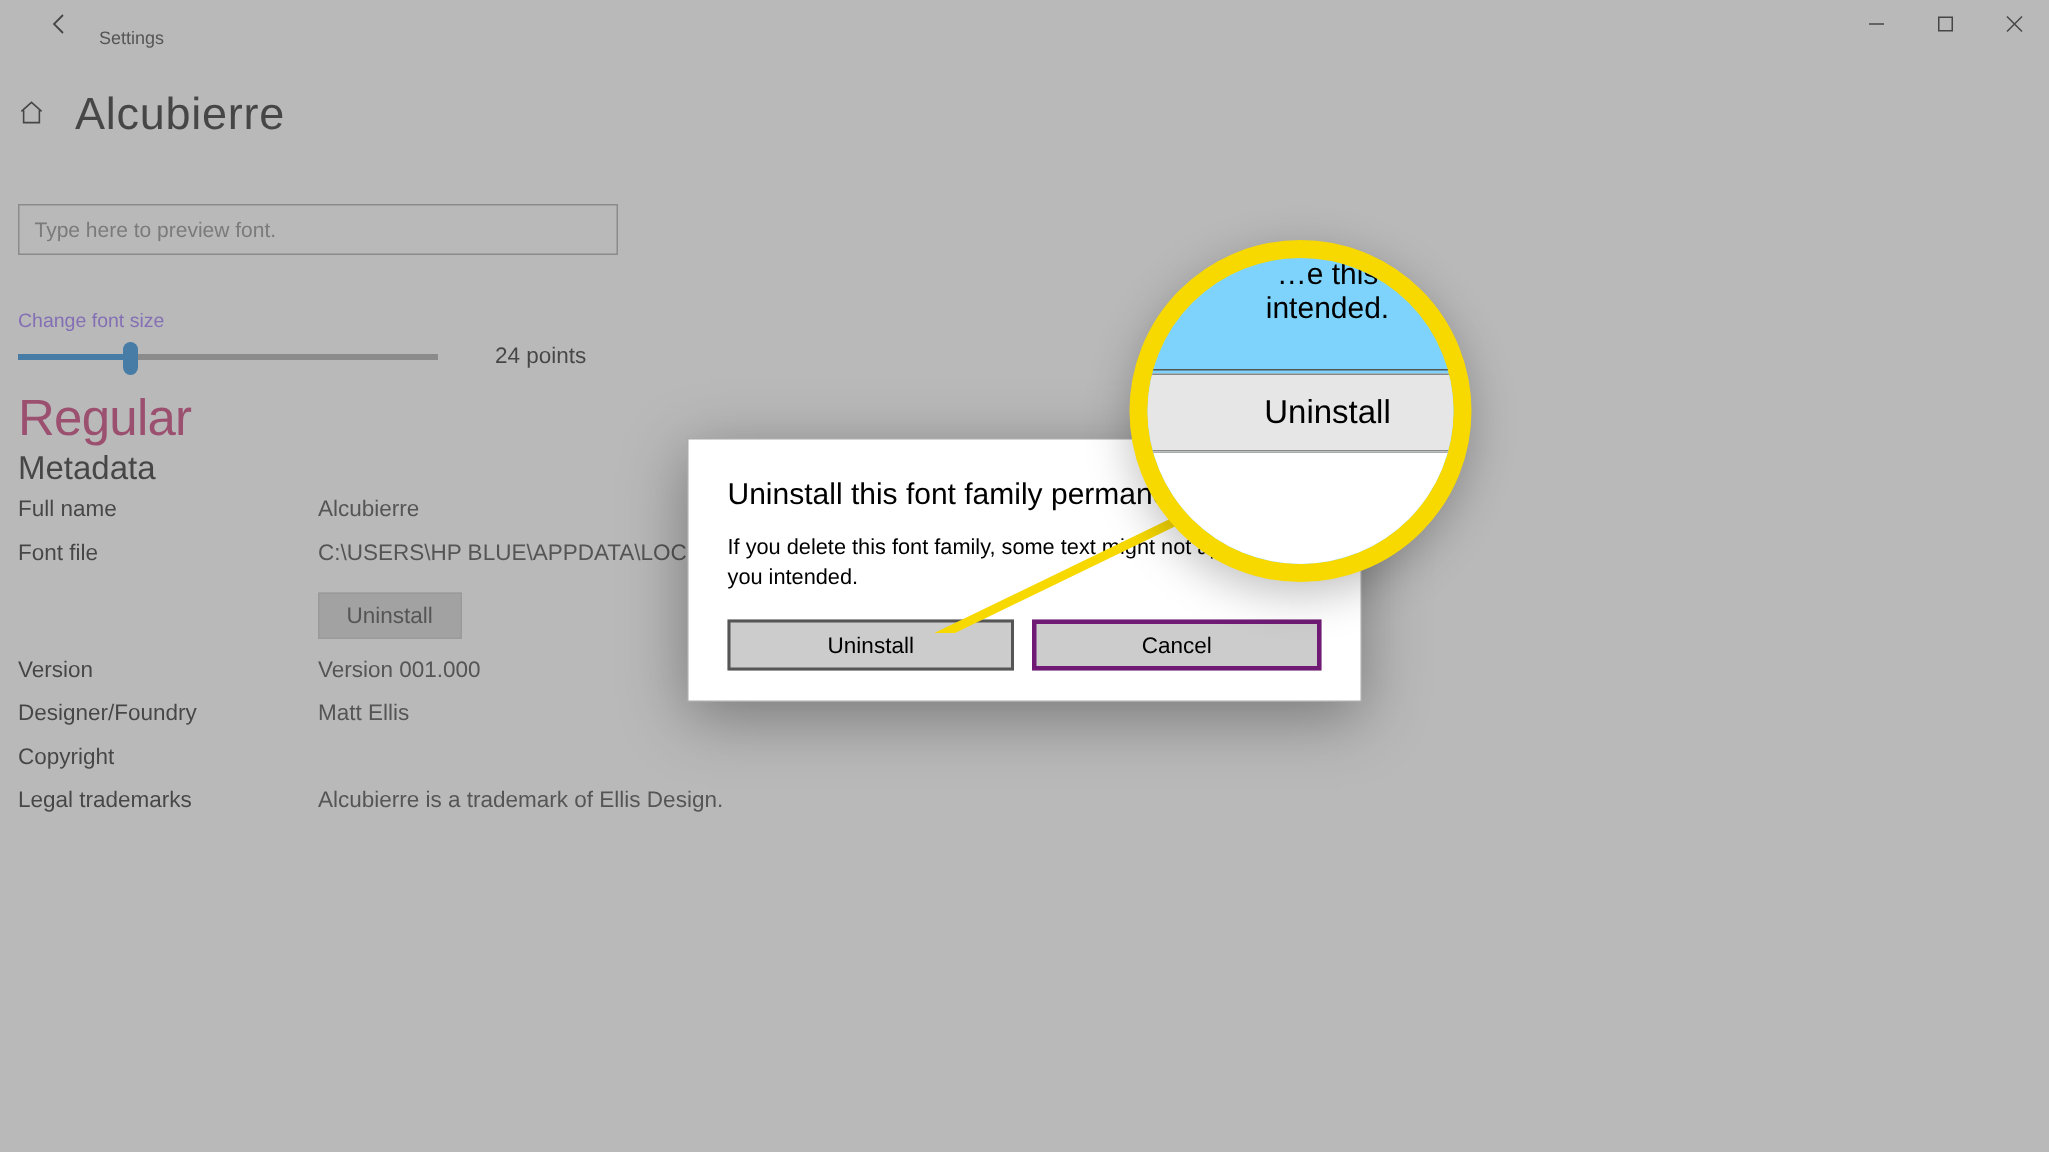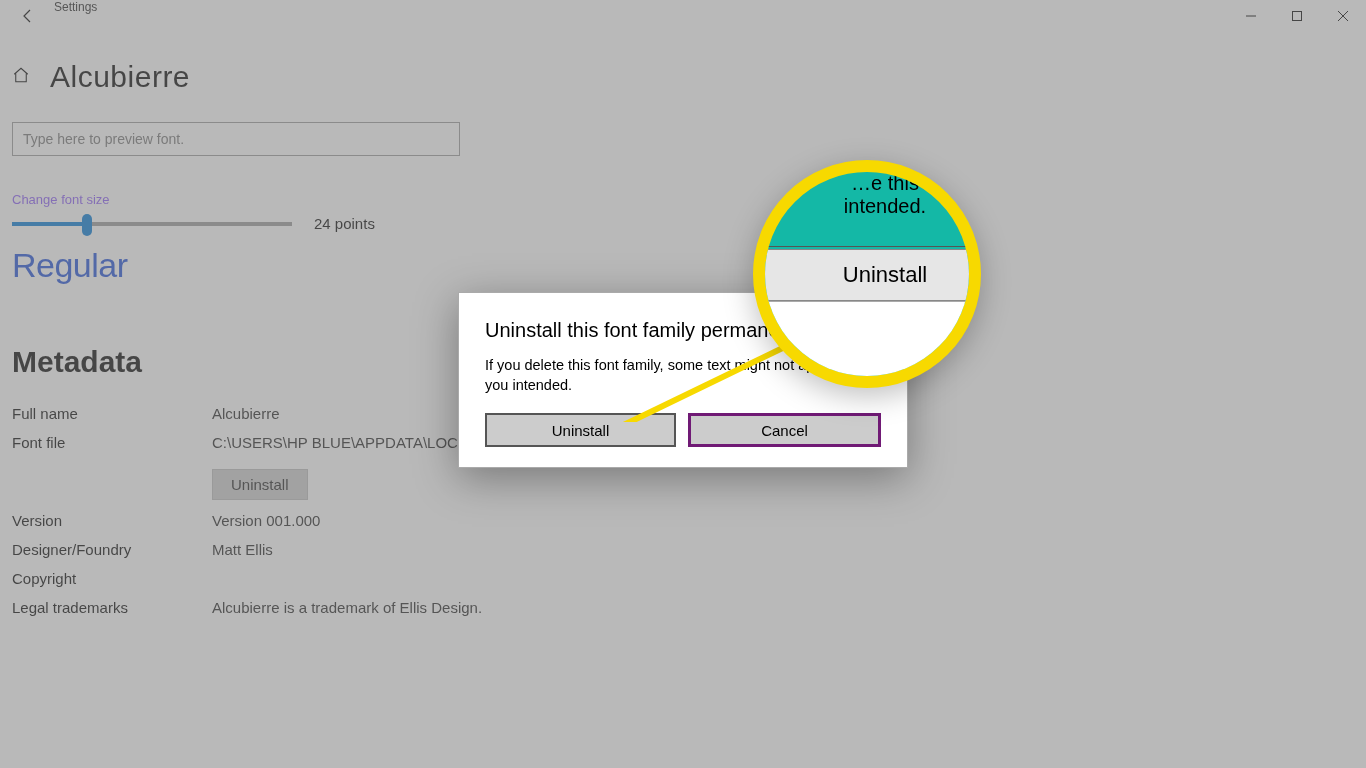--- a/index.html
+++ b/index.html
@@ -6,22 +6,22 @@
   html, body { width: 1366px; height: 768px; overflow: hidden; }
   body {
     font-family: "Segoe UI", -apple-system, sans-serif;
     background: #fff;
     color: #000;
     position: relative;
   }
   .titlebar {
     height: 32px;
     display: flex;
-    align-items: flex-start;
-    padding-left: 8px;
+    align-items: flex-end;
+    padding-left: 20px;
   }
   .titlebar .back {
     width: 40px; height: 32px;
     display: flex; align-items: center; justify-content: center;
     font-size: 16px;
   }
   .titlebar .app-title { font-size: 12px; color: #222; margin-left: 6px; }
   .win-controls {
     margin-left: auto;
     display: flex;
@@ -29,50 +29,50 @@
   .win-controls .wc {
     width: 46px; height: 32px;
     display: flex; align-items: center; justify-content: center;
     font-size: 12px;
   }
   .content { padding: 18px 12px; }
   .heading-row { display: flex; align-items: center; gap: 20px; margin-top: 10px; }
   .home-icon { width: 18px; height: 18px; }
   .page-title { font-size: 30px; font-weight: 400; letter-spacing: 0.5px; }
   .preview-input {
-    margin-top: 28px;
-    width: 448px; height: 34px;
+    margin-top: 42px;
+    width: 400px; height: 34px;
     border: 1px solid #999;
     background: #fff;
     padding: 0 10px;
     font-size: 14px;
     color: #555;
   }
   .size-section { margin-top: 36px; }
   .size-label { font-size: 13px; color: #8b5cf6; }
-  .slider-row { display: flex; align-items: center; gap: 22px; margin-top: 8px; }
+  .slider-row { display: flex; align-items: center; gap: 38px; margin-top: 8px; }
   .slider-track {
     position: relative;
     width: 280px; height: 4px;
     background: #999;
   }
   .slider-fill {
     position: absolute; left: 0; top: 0; height: 4px; width: 75px;
     background: #0078d4;
   }
   .slider-thumb {
     position: absolute; left: 70px; top: -8px;
     width: 10px; height: 22px;
     background: #0078d4;
     border-radius: 5px;
   }
   .size-value { font-size: 15px; }
-  .sample-text { margin-top: 14px; font-size: 34px; font-weight: 300; letter-spacing: -0.5px; color: #1d4ed8; }
-  .metadata-title { margin-top: 60px; font-size: 30px; font-weight: 700; }
-  .meta-table { margin-top: 20px; }
+  .sample-text { margin-top: 14px; font-size: 34px; font-weight: 300; letter-spacing: -0.5px; color: #be185d; }
+  .metadata-title { font-size: 22px; font-weight: 400; }
+  .meta-table { }
   .meta-row { display: flex; padding: 6px 0; font-size: 15px; }
   .meta-key { width: 200px; color: #000; }
   .meta-val { color: #222; max-width: 640px; }
   .uninstall-btn {
     display: inline-block;
     margin-top: 6px;
     background: #ccc;
     border: 1px solid #bbb;
     padding: 6px 18px;
     font-size: 15px;
@@ -105,21 +105,21 @@
     display: flex; align-items: center; justify-content: center;
   }
   .dlg-btn.primary { border: 2px solid #555; }
   
   .callout {
     position: absolute;
     left: 753px; top: 160px;
     width: 228px; height: 228px;
     border-radius: 50%;
     border: 12px solid #f7d900;
-    background: #14b8a6;
+    background: #7dd3fc;
     box-shadow: 0 8px 30px rgba(0,0,0,0.25);
     overflow: hidden;
   }
   .callout-inner {
     position: absolute;
     left: -80px; top: -60px;
     width: 400px;
     font-size: 20px;
     color: #000;
     text-align: center;

